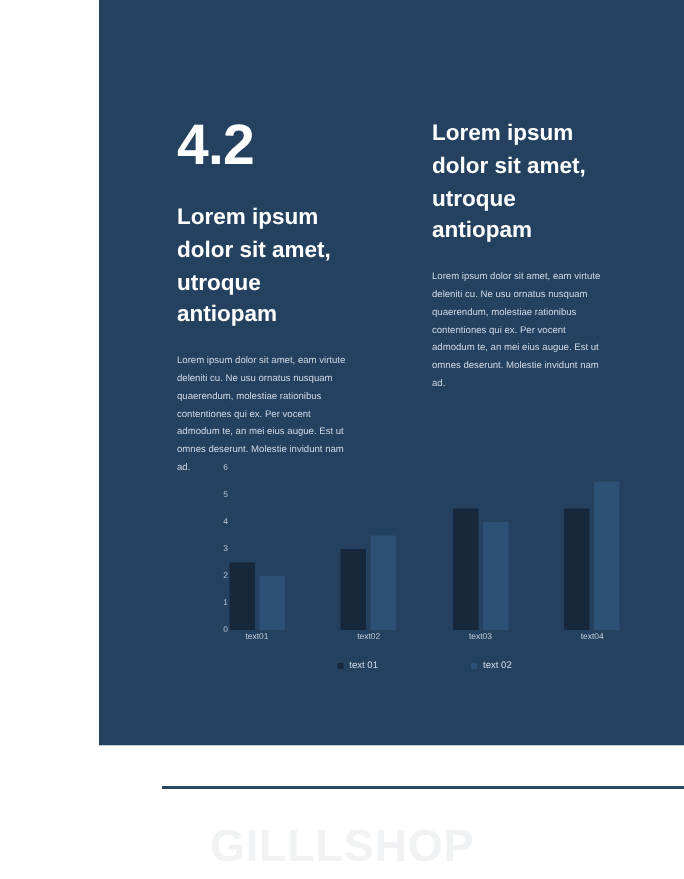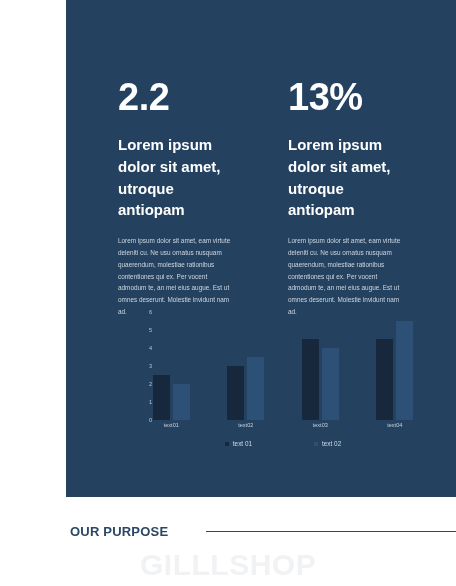--- a/index.html
+++ b/index.html
@@ -198,27 +198,26 @@
   }
 </style>
 </head>
 <body>
 
 <div class="hero-panel">
 
   <div class="stats-row">
 
     <div class="stat-col">
-      <div class="stat-value">2.2</div>
+      <div class="stat-value">4.2</div>
       <div class="stat-heading">Lorem ipsum dolor sit amet, utroque antiopam</div>
       <div class="stat-body">Lorem  ipsum dolor sit amet, eam virtute deleniti cu. Ne usu ornatus nusquam quaerendum, molestiae rationibus contentiones qui ex. Per vocent admodum te,  an mei  eius augue.  Est ut omnes deserunt. Molestie invidunt nam ad.</div>
     </div>
 
     <div class="stat-col">
-      <div class="stat-value">13%</div>
       <div class="stat-heading">Lorem ipsum dolor sit amet, utroque antiopam</div>
       <div class="stat-body">Lorem  ipsum dolor sit amet, eam virtute deleniti cu. Ne usu ornatus nusquam quaerendum, molestiae rationibus contentiones qui ex. Per vocent admodum te,  an mei  eius augue.  Est ut omnes deserunt. Molestie invidunt nam ad.</div>
     </div>
 
   </div>
 
   <div class="chart">
     <div class="chart-plot">
       <div class="y-axis">
           <div class="y-tick" style="top: 0px;">6</div>
@@ -263,18 +262,17 @@
           <span class="legend-swatch s2" style="background: rgb(44, 80, 118);"></span>
           <span class="legend-label">text 02</span>
         </div>
       </div>
   </div>
 
 </div>
 
 <div class="footer">
   <div class="footer-row">
-    <div class="footer-title">OUR PURPOSE</div>
     <div class="footer-rule"></div>
   </div>
 </div>
 
 <div class="watermark">GILLLSHOP</div>
 
 </body></html>

